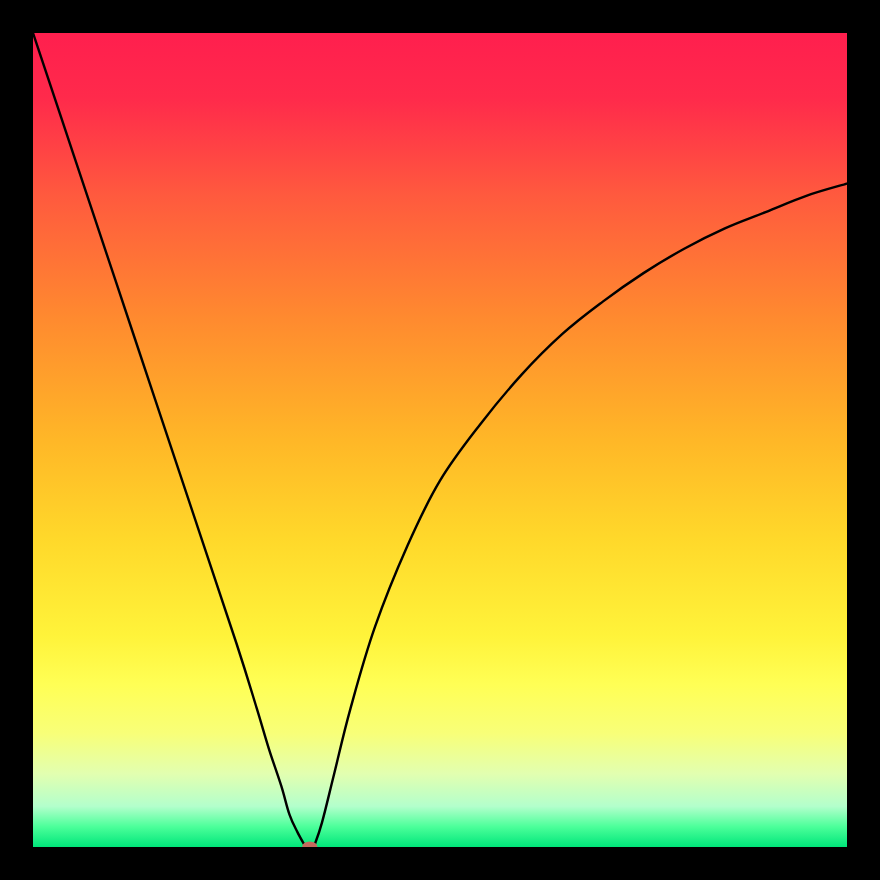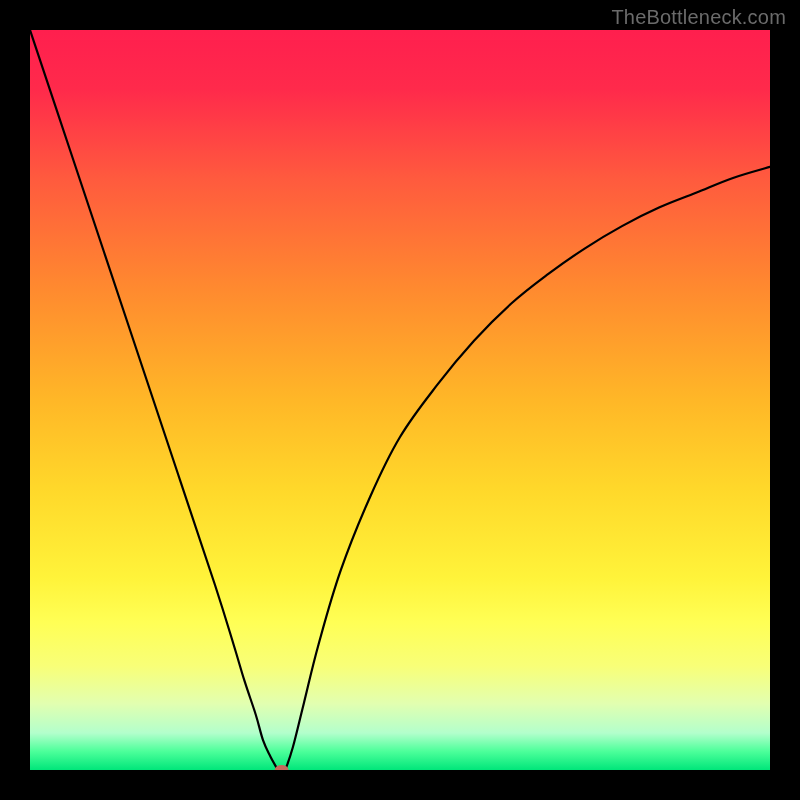--- a/index.html
+++ b/index.html
@@ -36,21 +36,20 @@
     font-weight: 500;
     letter-spacing: 0.2px;
     z-index: 10;
   }
   svg { display: block; }
 </style>
 </head>
 <body>
 
 <div class="frame">
-  <div class="watermark">TheBottleneck.com</div>
   <div class="plot-area">
     <svg id="chart-svg" width="740" height="740" viewBox="0 0 740 740">
       <defs>
         <linearGradient id="bg-grad" x1="0" y1="0" x2="0" y2="1">
             <stop offset="0%" stop-color="#ff1f4e"></stop>
             <stop offset="8%" stop-color="#ff2a4b"></stop>
             <stop offset="20%" stop-color="#ff5a3e"></stop>
             <stop offset="35%" stop-color="#ff8a2f"></stop>
             <stop offset="50%" stop-color="#ffb727"></stop>
             <stop offset="62%" stop-color="#ffd82a"></stop>

